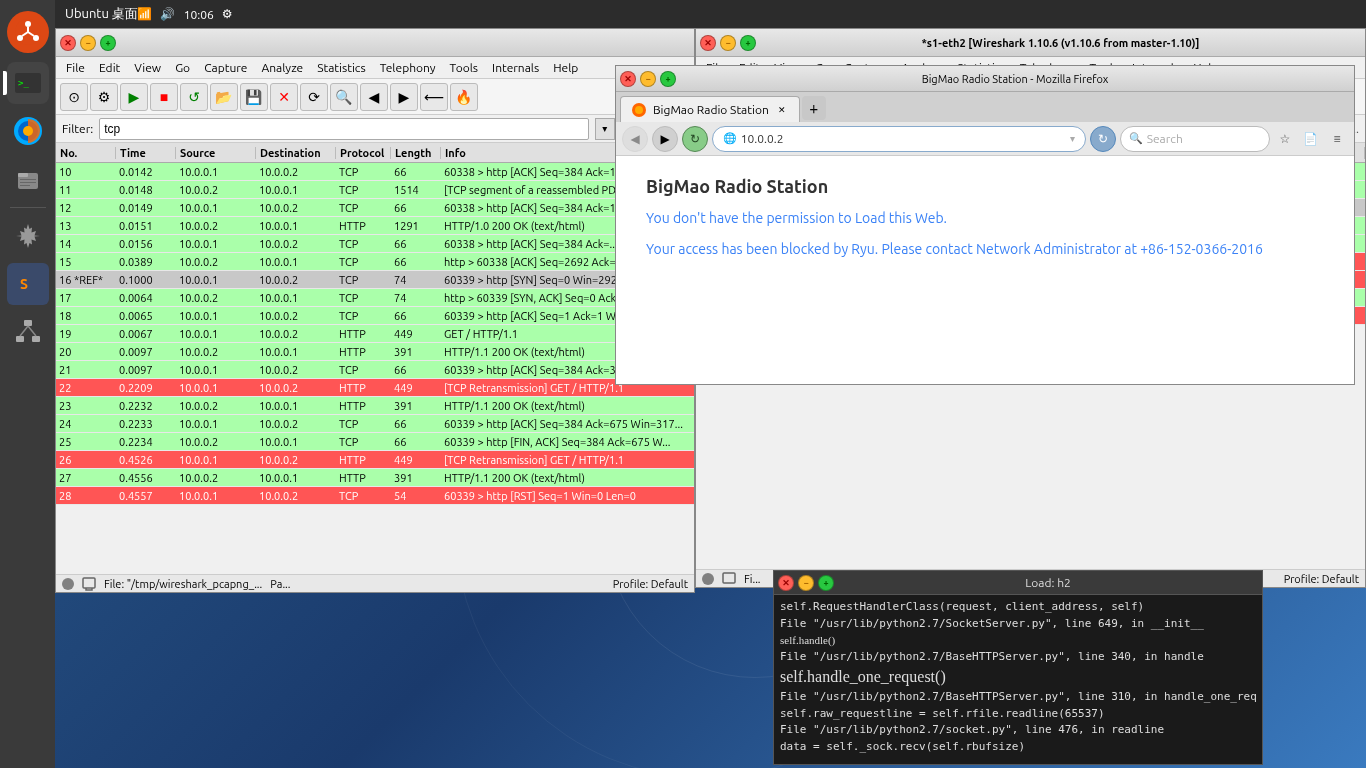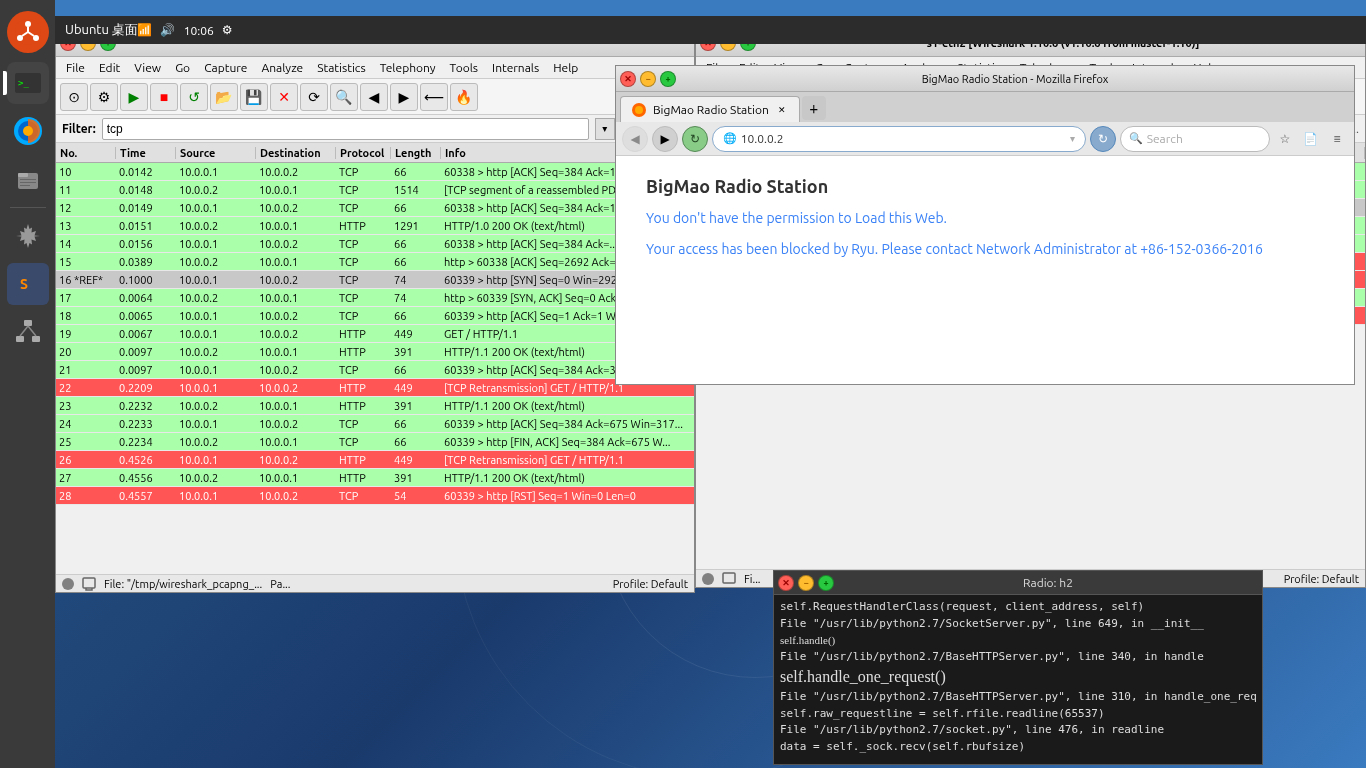--- a/index.html
+++ b/index.html
@@ -8,21 +8,21 @@
     
     .ubuntu-sidebar {
       position: absolute; left: 0; top: 0; width: 55px; height: 768px;
       background: #3a3a3a; display: flex; flex-direction: column; align-items: center; padding-top: 5px; z-index: 1000;
     }
     .ubuntu-icon { width: 42px; height: 42px; margin: 4px 0; border-radius: 8px; display: flex; align-items: center; justify-content: center; cursor: pointer; position: relative; }
     .ubuntu-icon.active::before { content: ''; position: absolute; left: -4px; top: 50%; transform: translateY(-50%); width: 4px; height: 24px; background: #fff; border-radius: 0 2px 2px 0; }
 
     
     .ubuntu-topbar {
-      position: absolute; left: 55px; top: 16px; right: 0; height: 28px;
+      position: absolute; left: 55px; top: 0; right: 0; height: 28px;
       background: #2c2c2c; color: #fff; font-size: 13px; display: flex; align-items: center;
       padding: 0 10px; z-index: 999;
     }
     .ubuntu-topbar .sys-icons { display: flex; align-items: center; gap: 8px; font-size: 12px; }
 
     
     .desktop { position: absolute; left: 55px; top: 28px; right: 0; bottom: 0; background: linear-gradient(135deg, #2a5a8c 0%, #1a3a6c 50%, #3a7abf 100%); }
 
     
     .wireshark1 {
@@ -41,21 +41,21 @@
     .win-btn.maximize { background: #28c840; color: #060; }
     .win-title { flex: 1; text-align: center; font-size: 11px; overflow: hidden; white-space: nowrap; }
 
     .menubar { height: 22px; background: #f0f0f0; border-bottom: 1px solid #ccc; display: flex; align-items: center; padding: 0 4px; gap: 2px; }
     .menubar span { padding: 2px 6px; font-size: 12px; cursor: pointer; border-radius: 2px; }
 
     .toolbar { height: 36px; background: #f5f5f5; border-bottom: 1px solid #ccc; display: flex; align-items: center; padding: 0 4px; gap: 2px; }
     .tb-btn { width: 28px; height: 28px; background: #e8e8e8; border: 1px solid #bbb; border-radius: 3px; display: flex; align-items: center; justify-content: center; cursor: pointer; font-size: 14px; }
 
     .filter-bar { height: 28px; background: #f0f0f0; border-bottom: 1px solid #ccc; display: flex; align-items: center; padding: 0 6px; gap: 6px; }
-    .filter-label { font-size: 12px; font-weight: bold; }
+    .filter-label { font-size: 12px; font-weight: normal; }
     .filter-input { flex: 1; height: 22px; border: 1px solid #aaa; border-radius: 2px; padding: 0 4px; font-size: 12px; background: #fff; }
     .filter-dropdown { width: 20px; height: 22px; background: #e0e0e0; border: 1px solid #aaa; cursor: pointer; display: flex; align-items: center; justify-content: center; font-size: 10px; }
     .filter-expr { color: #555; font-size: 12px; cursor: pointer; }
 
     
     .packet-table { flex: 1; overflow: hidden; display: flex; flex-direction: column; }
     .col-header { height: 20px; background: #e0e0e0; border-bottom: 1px solid #aaa; display: flex; align-items: center; font-size: 11px; font-weight: bold; }
     .col-h { padding: 0 4px; border-right: 1px solid #bbb; overflow: hidden; white-space: nowrap; }
     .packet-rows { flex: 1; overflow: hidden; }
     .packet-row { height: 18px; display: flex; align-items: center; font-size: 11px; border-bottom: 1px solid #e8e8e8; }
@@ -611,21 +611,21 @@
     <div class="firefox-text">You don't have the permission to Load this Web.</div>
     <div class="firefox-text">Your access has been blocked by Ryu. Please contact Network Administrator at +86-152-0366-2016</div>
   </div>
 </div>
 
 <div class="terminal">
   <div class="terminal-titlebar">
     <div class="win-btn close" style="background: #ff5f57;">✕</div>
     <div class="win-btn minimize" style="background: #febc2e;">−</div>
     <div class="win-btn maximize" style="background: #28c840;">+</div>
-    <span class="win-title" style="text-align:center; flex:1; font-size:12px; color:#ddd;">Radio: h2</span>
+    <span class="win-title" style="text-align:center; flex:1; font-size:12px; color:#ddd;">Load: h2</span>
   </div>
   <div class="terminal-content" id="terminal-lines">
   <div style="font-family: monospace; font-size: 11px; color: rgb(221, 221, 221); line-height: 1.5; white-space: nowrap; overflow: hidden;">    self.RequestHandlerClass(request, client_address, self)</div>
       <div style="font-family: monospace; font-size: 11px; color: rgb(221, 221, 221); line-height: 1.5; white-space: nowrap; overflow: hidden;">  File "/usr/lib/python2.7/SocketServer.py", line 649, in __init__</div>
       <div style="font-family: Liberation Serif, serif; font-size: 11px; color: rgb(221, 221, 221); line-height: 1.5; white-space: nowrap; overflow: hidden;">    self.handle()</div>
       <div style="font-family: monospace; font-size: 11px; color: rgb(221, 221, 221); line-height: 1.5; white-space: nowrap; overflow: hidden;">  File "/usr/lib/python2.7/BaseHTTPServer.py", line 340, in handle</div>
       <div style="font-family: Liberation Serif, serif; font-size: 16px; color: rgb(221, 221, 221); line-height: 1.5; white-space: nowrap; overflow: hidden;">    self.handle_one_request()</div>
       <div style="font-family: monospace; font-size: 11px; color: rgb(221, 221, 221); line-height: 1.5; white-space: nowrap; overflow: hidden;">  File "/usr/lib/python2.7/BaseHTTPServer.py", line 310, in handle_one_request</div>
       <div style="font-family: monospace; font-size: 11px; color: rgb(221, 221, 221); line-height: 1.5; white-space: nowrap; overflow: hidden;">    self.raw_requestline = self.rfile.readline(65537)</div>
       <div style="font-family: monospace; font-size: 11px; color: rgb(221, 221, 221); line-height: 1.5; white-space: nowrap; overflow: hidden;">  File "/usr/lib/python2.7/socket.py", line 476, in readline</div>

